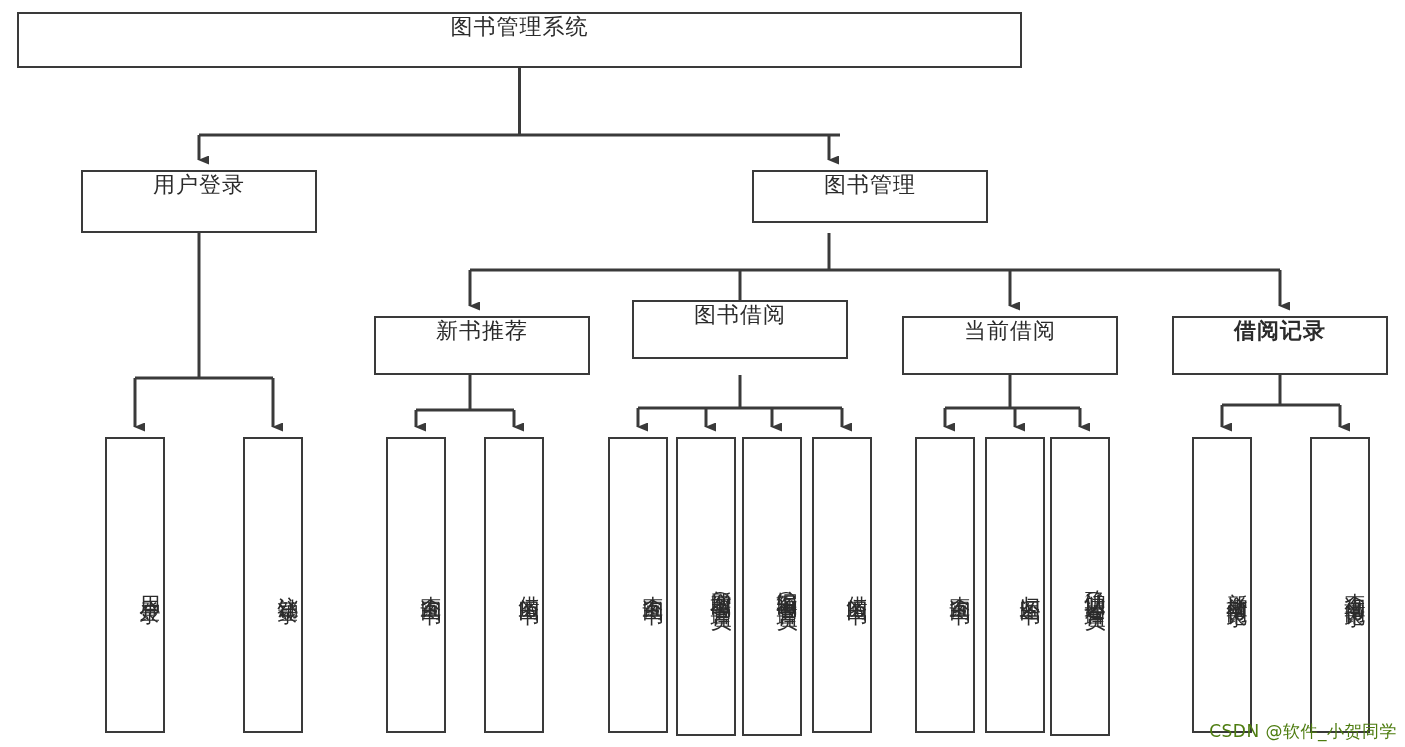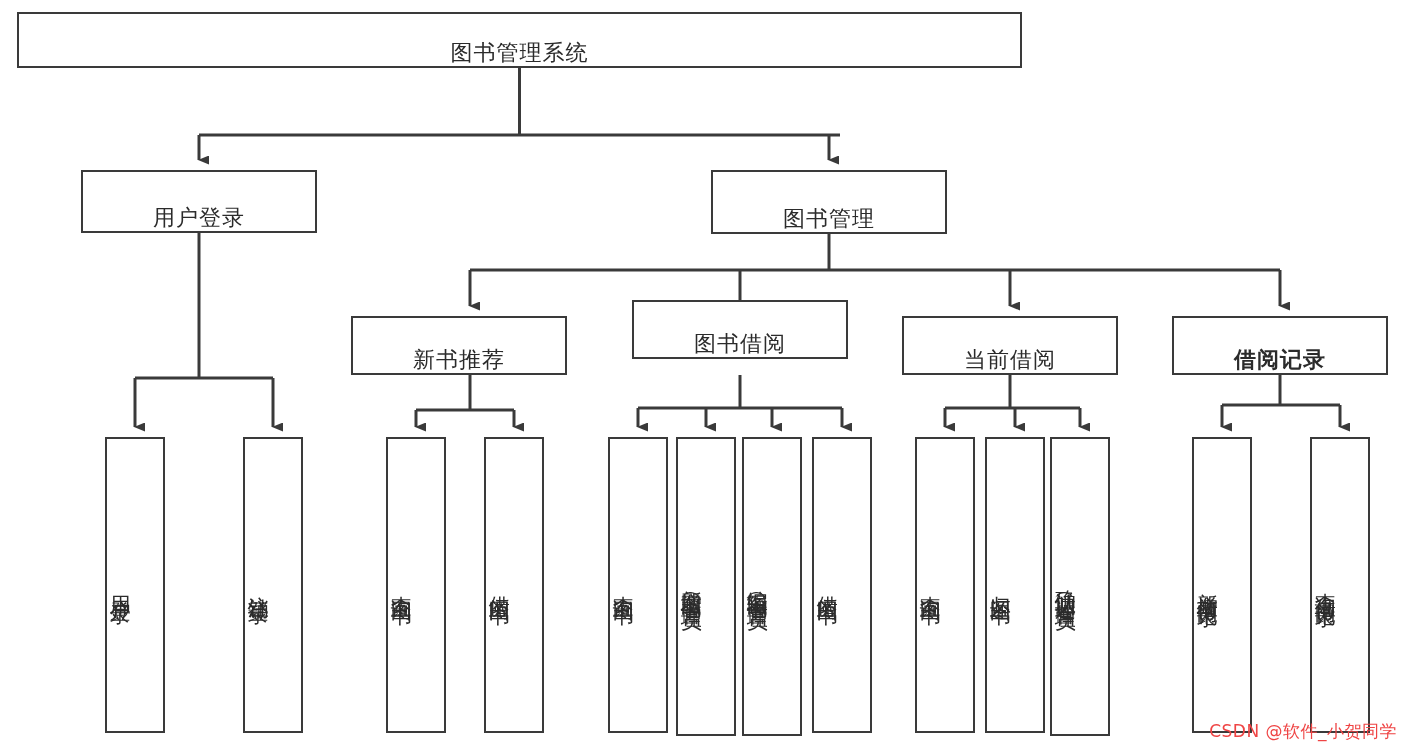--- a/index.html
+++ b/index.html
@@ -16,21 +16,21 @@
     height: 747px;
     background: #ffffff;
     overflow: hidden;
   }
   .node {
     position: absolute;
     box-sizing: border-box;
     background: #ffffff;
     border: 2px solid #3a3a3a;
     display: flex;
-    align-items: flex-end;
+    align-items: flex-start;
     justify-content: center;
     color: #2b2b2b;
   }
   .node.horiz {
     font-size: 22px;
     letter-spacing: 1px;
     line-height: 1.2;
   }
   .node.vert {
     writing-mode: vertical-rl;
@@ -52,21 +52,21 @@
     top: 0;
     width: 1405px;
     height: 747px;
     pointer-events: none;
   }
   .watermark {
     position: absolute;
     right: 8px;
     bottom: 4px;
     font-size: 17px;
-    color: #ef4444;
+    color: #4d7c0f;
     letter-spacing: 0.5px;
     white-space: nowrap;
   }
 </style>
 </head>
 <body>
 
 <div id="canvas">
 
   <svg id="edges" viewBox="0 0 1405 747" xmlns="http://www.w3.org/2000/svg">
@@ -119,25 +119,25 @@
     </g>
   </svg>
 
   <div class="node horiz" style="left:17px; top:12px; width:1005px; height:56px;">
     <span>图书管理系统</span>
   </div>
 
   <div class="node horiz" style="left:81px; top:170px; width:236px; height:63px;">
     <span>用户登录</span>
   </div>
-  <div class="node horiz" style="left:711px; top:170px; width:236px; height:64px;">
+  <div class="node horiz" style="left:752px; top:170px; width:236px; height:53px;">
     <span>图书管理</span>
   </div>
 
-  <div class="node horiz" style="left:351px; top:316px; width:216px; height:59px;">
+  <div class="node horiz" style="left:374px; top:316px; width:216px; height:59px;">
     <span>新书推荐</span>
   </div>
   <div class="node horiz" style="left:632px; top:300px; width:216px; height:59px;">
     <span>图书借阅</span>
   </div>
   <div class="node horiz" style="left:902px; top:316px; width:216px; height:59px;">
     <span>当前借阅</span>
   </div>
   <div class="node horiz" style="left:1172px; top:316px; width:216px; height:59px;font-weight:bold;">
     <span>借阅记录</span>

